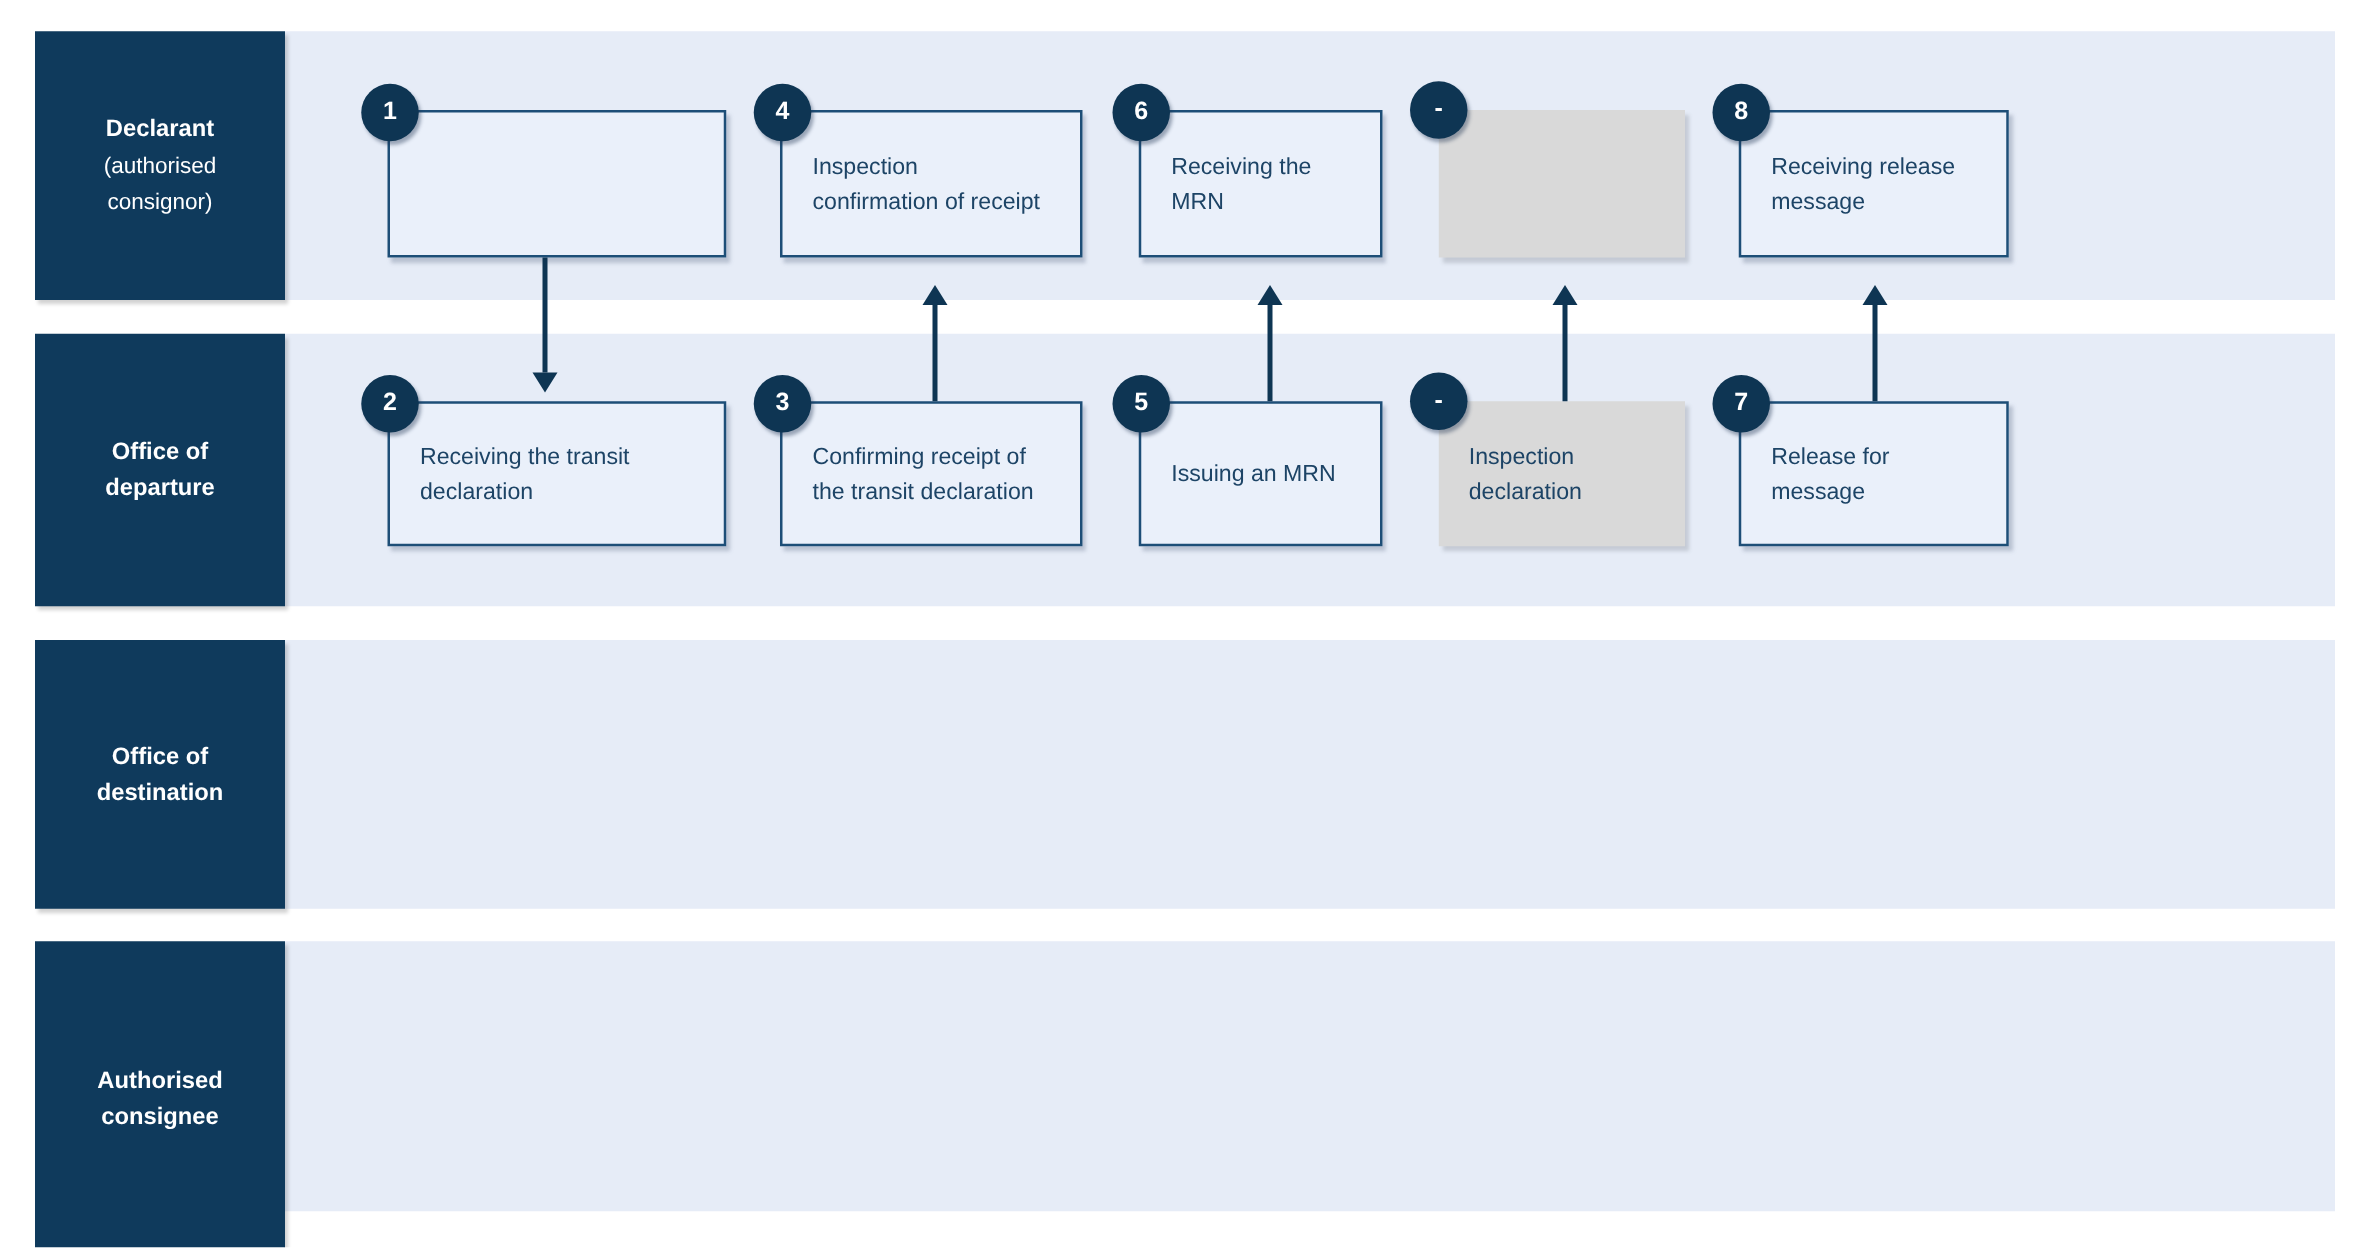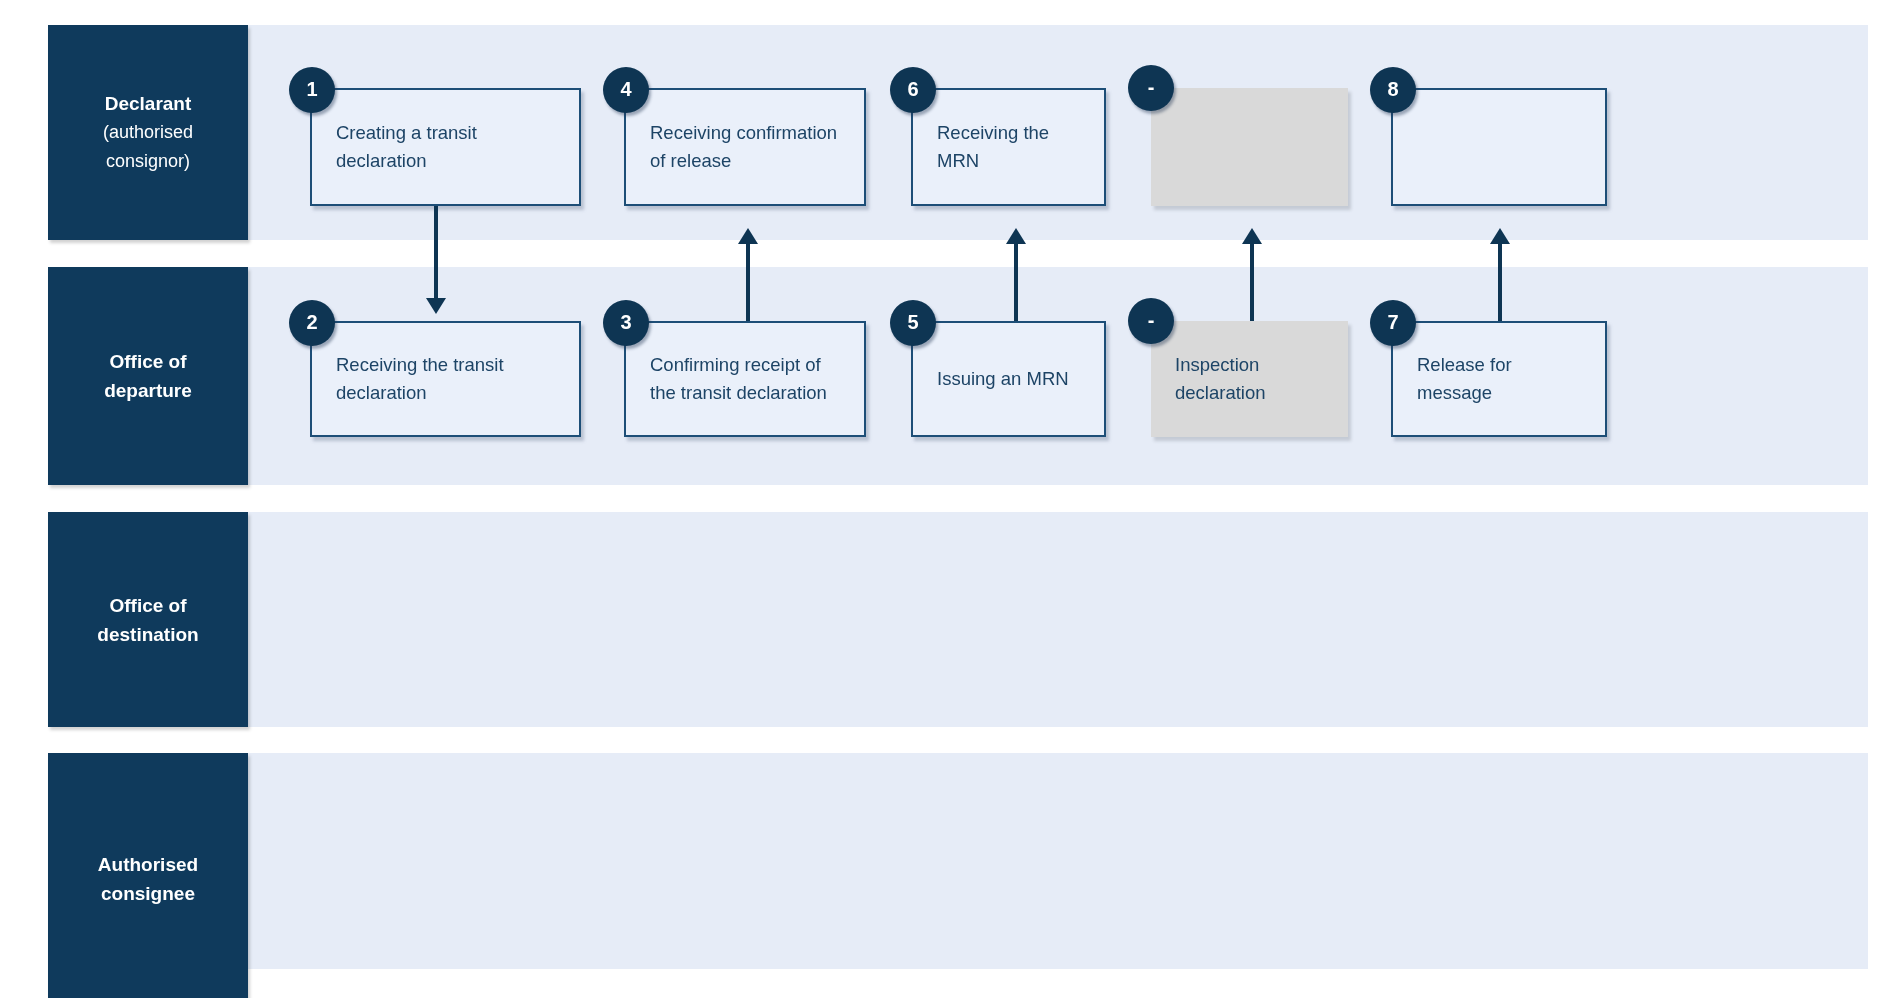--- a/index.html
+++ b/index.html
@@ -12,21 +12,20 @@
   }
   
   .lane-label-box{
     position:absolute;left:28px;width:200px;
     background:#0F3A5C;
     color:#ffffff;
     display:flex;flex-direction:column;justify-content:center;align-items:center;
     text-align:center;
     box-shadow:2px 3px 3px rgba(0,0,0,0.18);
     z-index:1;
-    margin-left:20px;
   }
   .lane-title{
     font-size:19px;line-height:29px;font-weight:bold;
     white-space:pre-line;
     padding:0 10px;
   }
   .lane-subtitle{
     font-size:18px;line-height:29px;font-weight:normal;
     padding:0 14px;
   }
@@ -102,35 +101,35 @@
   </div>
 
   <div class="lane-band" style="top:753px;height:216px;"></div>
   <div class="lane-label-box" style="top:753px;height:252px;">
     <div class="lane-title">Authorised
 consignee</div>
   </div>
 
   <div class="step-box outlined" style="left:310px;top:88px;width:271px;height:118px;">
     <div class="num-badge">1</div>
-    <div class="step-label">Creating a transit declaration</div>
   </div>
   <div class="step-box outlined" style="left:624px;top:88px;width:242px;height:118px;">
     <div class="num-badge">4</div>
-    <div class="step-label">Receiving confirmation of release</div>
+    <div class="step-label">Inspection confirmation of receipt</div>
   </div>
   <div class="step-box outlined" style="left:911px;top:88px;width:195px;height:118px;">
     <div class="num-badge">6</div>
     <div class="step-label">Receiving the MRN</div>
   </div>
   <div class="step-box gray" style="left:1151px;top:88px;width:197px;height:118px;">
     <div class="num-badge">-</div>
   </div>
   <div class="step-box outlined" style="left:1391px;top:88px;width:216px;height:118px;">
     <div class="num-badge">8</div>
+    <div class="step-label">Receiving release message</div>
   </div>
 
   <div class="step-box outlined" style="left:310px;top:321px;width:271px;height:116px;">
     <div class="num-badge">2</div>
     <div class="step-label">Receiving the transit declaration</div>
   </div>
   <div class="step-box outlined" style="left:624px;top:321px;width:242px;height:116px;">
     <div class="num-badge">3</div>
     <div class="step-label">Confirming receipt of the transit declaration</div>
   </div>

